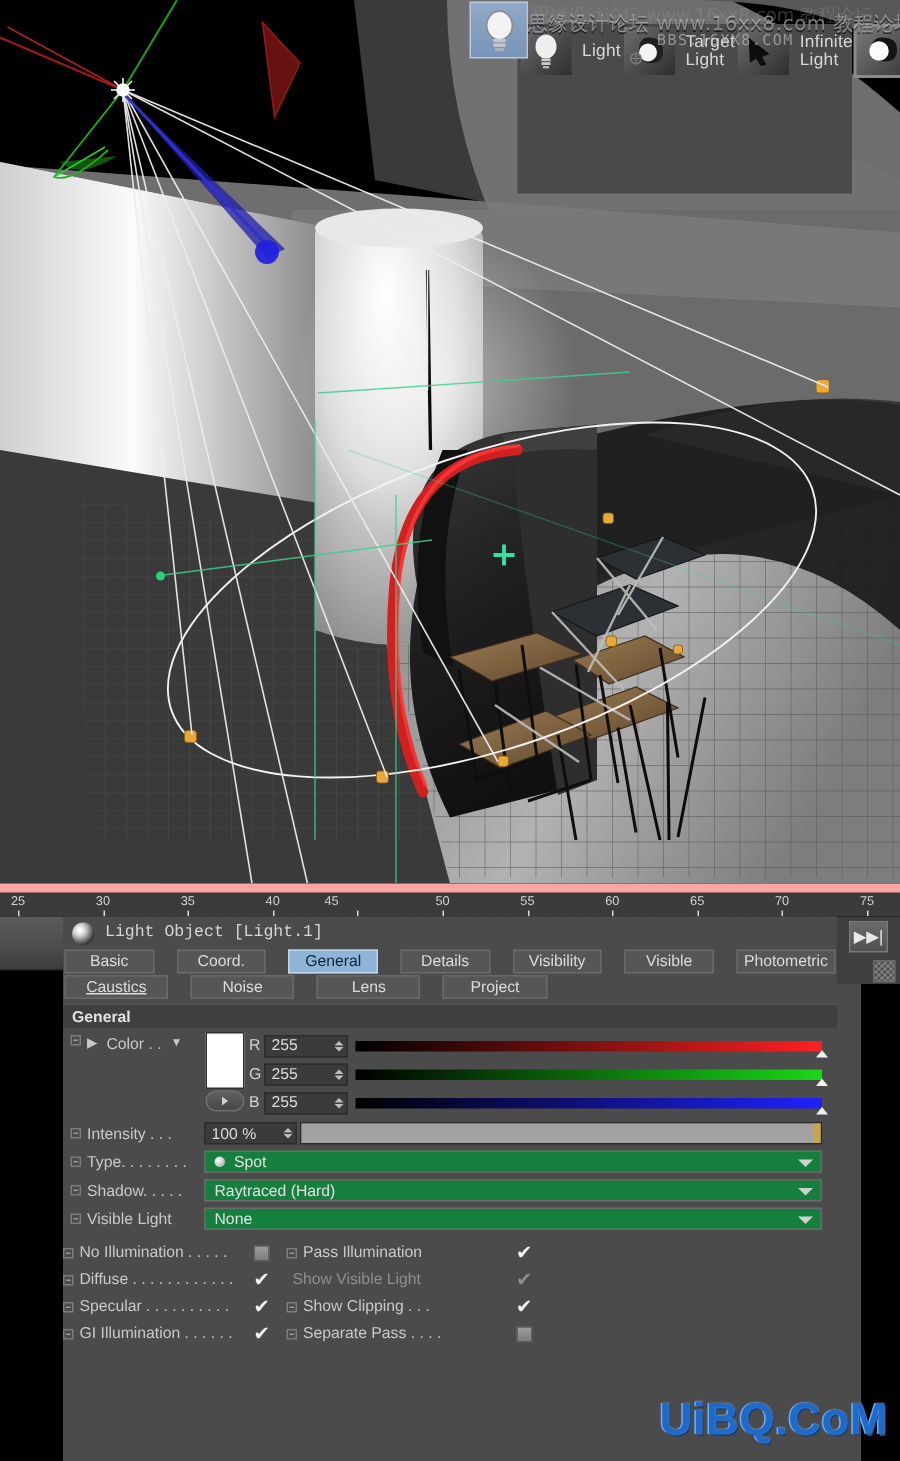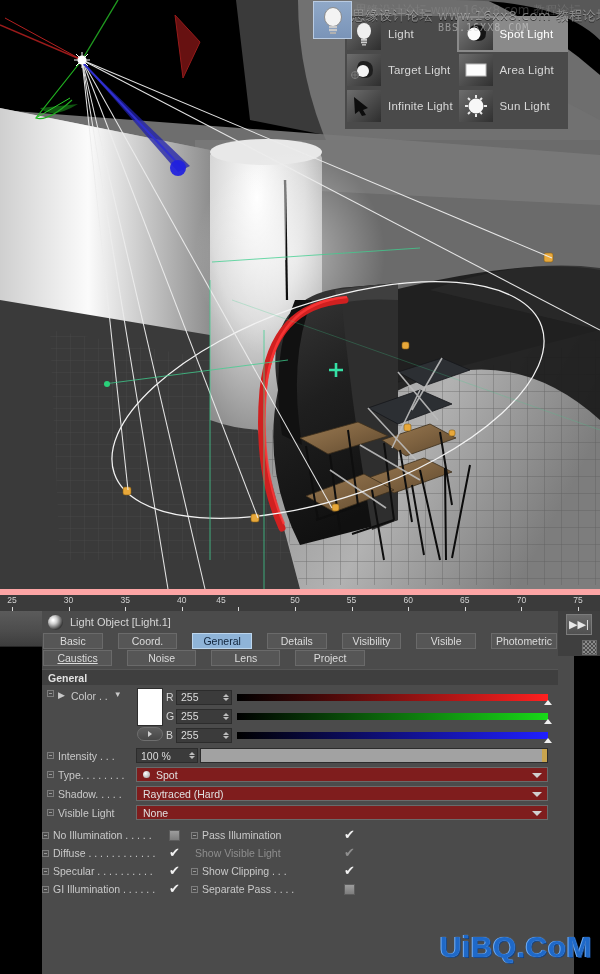--- a/index.html
+++ b/index.html
@@ -25,21 +25,21 @@
     z-index: 40;
   }
   .bulb-glyph { display:block; }
 
   .dropdown {
     position:absolute; left:345px; top:16px; width:223px; height:113px;
     background:#4a4a4a;
     z-index: 38;
     display:grid; grid-template-columns: 1fr 1fr;
   }
-  .dd-col { display:flex; flex-direction:column; }
+  .dd-col { display:flex; flex-direction:row; }
   .dd-item {
     display:flex; align-items:center; height:36px;
     color:#d8d8d8; font-size:11.5px; letter-spacing:.2px;
   }
   .dd-item.sel { background:#8a8a8a; color:#fff; }
   .dd-ico {
     width:34px; height:32px; margin-left:2px; margin-right:7px; flex:0 0 34px;
     display:flex; align-items:center; justify-content:center;
     background:#3a3a3a;
   }
@@ -95,21 +95,21 @@
     border-bottom:1px solid #262626;
   }
 
   
   .attr {
     position:absolute; left:42px; top:611px; width:516px; height:363px;
     background:#4b4b4b;
   }
   .attr-title {
     height:22px; display:flex; align-items:center; gap:7px;
-    padding-left:6px; background:#4b4b4b;
+    padding-left:6px; background:#4b4b4b;font-family:Liberation Mono, monospace;
   }
   .attr-title .t-ico {
     width:15px; height:15px; border-radius:50%;
     background: radial-gradient(circle at 34% 34%, #fff 5%, #cfcfcf 28%, #3a3a3a 70%);
   }
   .attr-title .t-txt { font-size:11px; color:#d6d6d6; }
 
   .tabrow { display:flex; padding:0 1px; gap:15px; }
   .tab {
     flex:0 0 auto; height:16px; line-height:15px;
@@ -188,21 +188,21 @@
   .valbox span { font-size:10.5px; color:#dcdcdc; }
   .slidertrack {
     flex:1; height:15px; margin-left:2px; margin-right:10px;
     background:linear-gradient(180deg,#8f8f8f,#9a9a9a);
     border:1px solid #2c2c2c; position:relative;
   }
   .slidertrack .fill { position:absolute; left:0; top:0; bottom:0; background:#a2a2a2; }
   .slidertrack .hand { position:absolute; right:0; top:0; bottom:0; width:5px; background:#c8a44e; }
 
   .ddbox {
-    flex:1; height:15px; margin-right:10px; background:#7f1d1d; border:1px solid #6a6a6a;
+    flex:1; height:15px; margin-right:10px; background:#15803d; border:1px solid #6a6a6a;
     display:flex; align-items:center; padding-left:6px; position:relative;
   }
   .ddbox .dtxt { font-size:10.5px; color:#e0e0e0; }
   .ddbox .dot { width:7px;height:7px;border-radius:50%;background:radial-gradient(circle at 35% 35%,#fff,#9a9a9a); margin-right:6px; }
   .ddbox .carat {
     position:absolute; right:5px; top:5px;
     width:0;height:0;border-left:5px solid transparent;border-right:5px solid transparent;border-top:5px solid #d0d0d0;
   }
 
   

